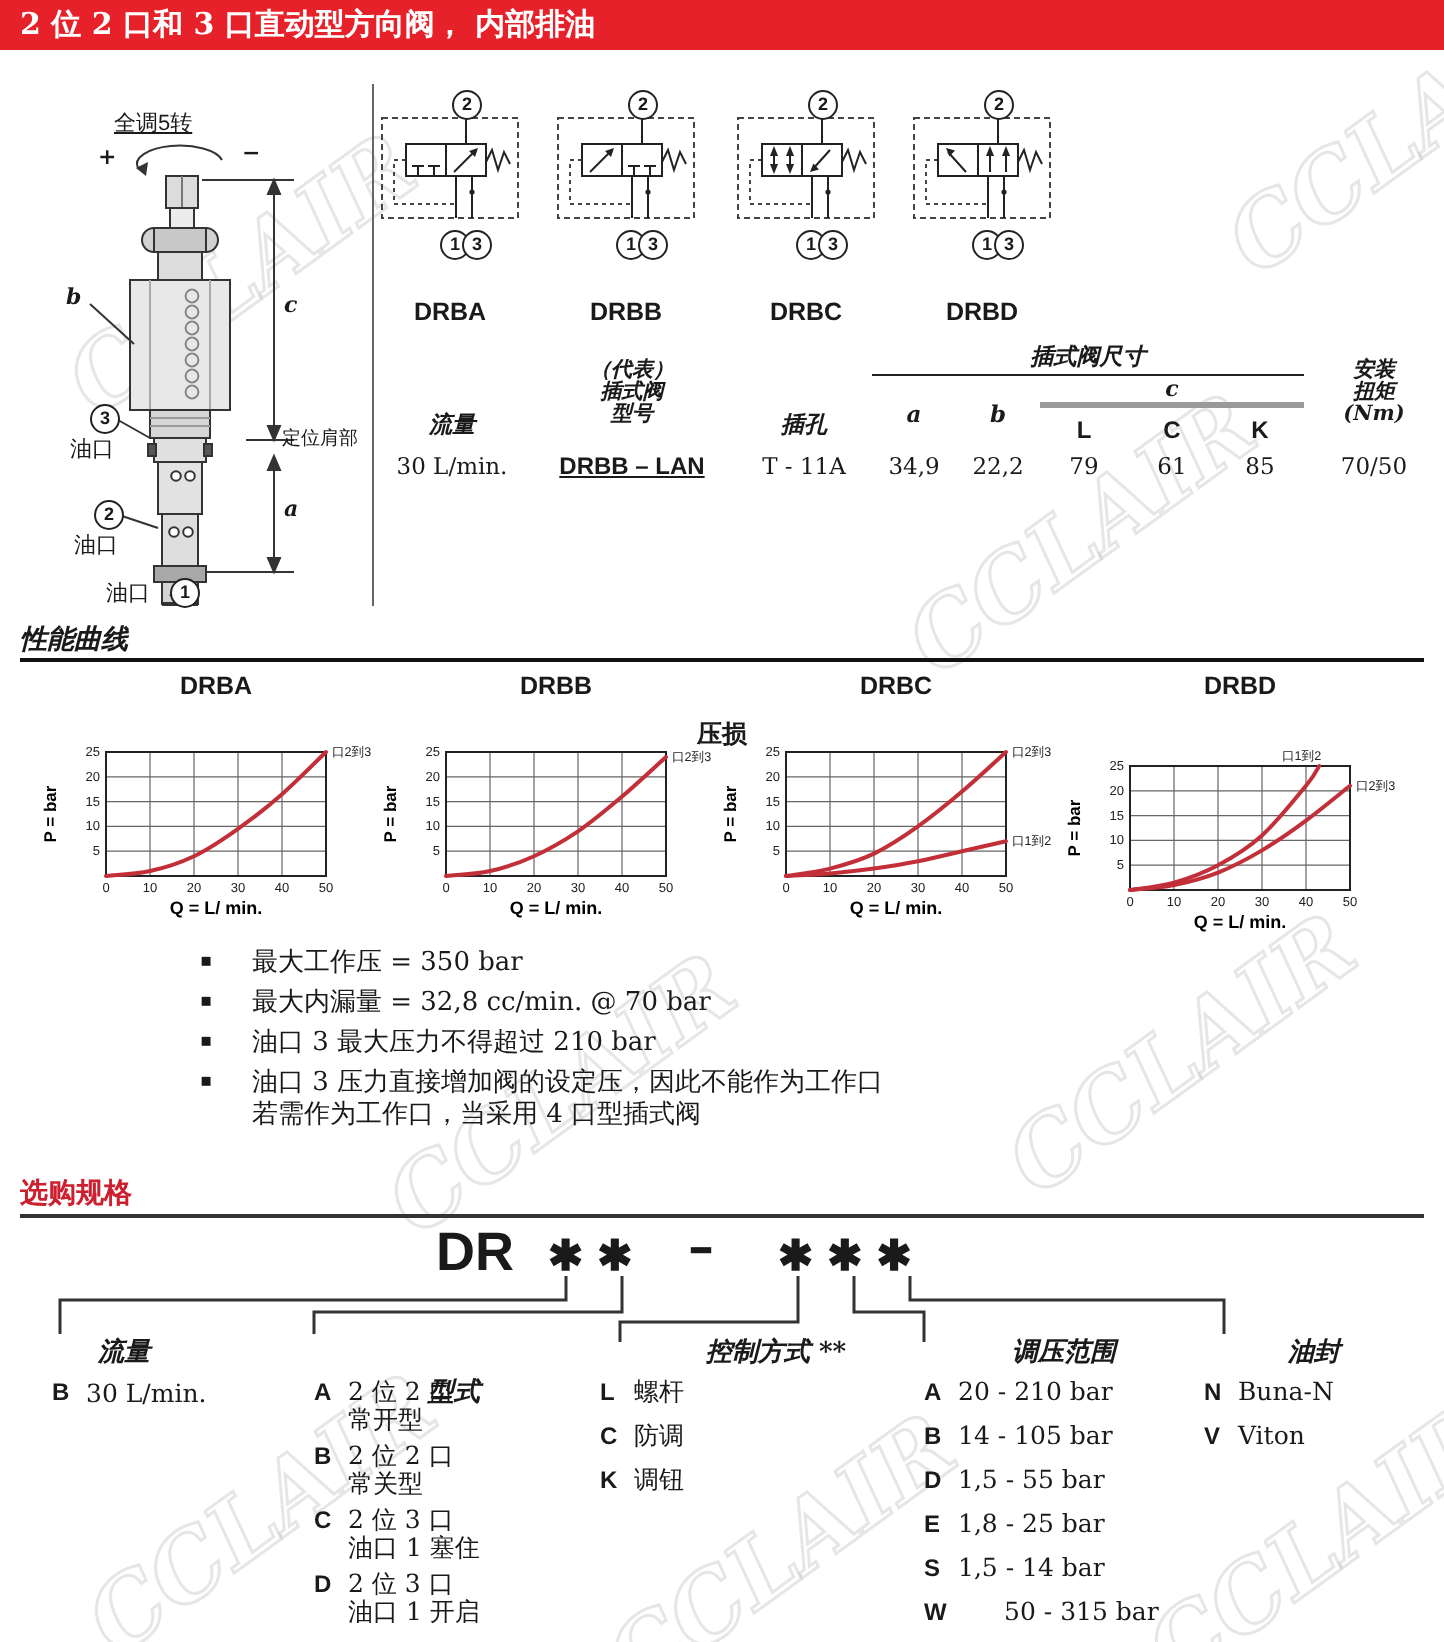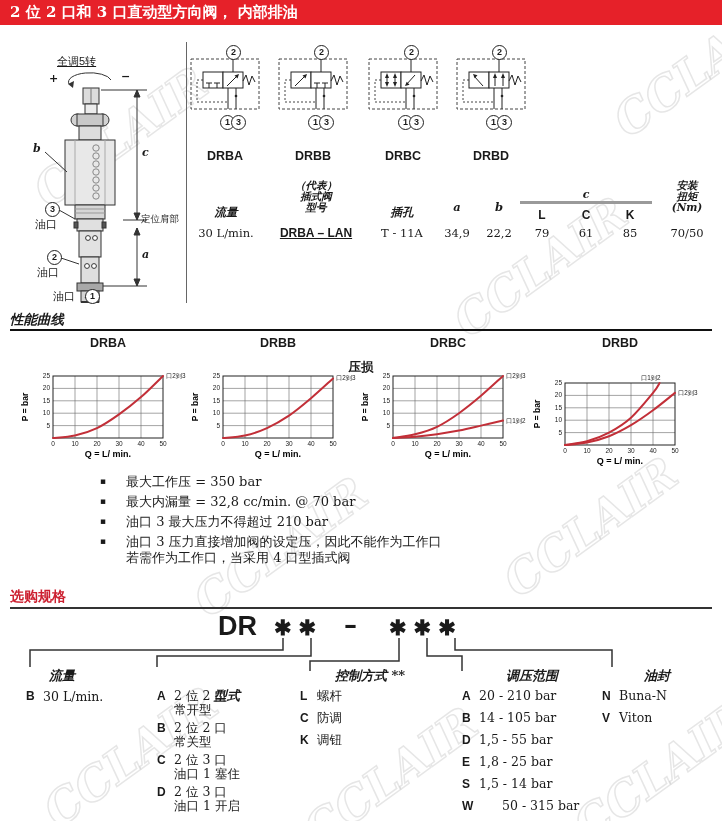--- a/index.html
+++ b/index.html
@@ -261,36 +261,37 @@
     <polygon points="39,15 37,20 41,20" fill="#222"></polygon>
     <polygon points="47,15 45,20 49,20" fill="#222"></polygon>
   </svg>
   <span class="circ" style="left:30px;top:70px">1</span>
   <span class="circ" style="left:41px;top:70px">3</span>
   <div class="schem-title">DRBD</div>
 </div>
 
 <div id="grayband" class="abs"></div>
 <div id="spec" class="abs">
+  <div class="th-group thi">插式阀尺寸</div>
   <div class="th-c thi">c</div>
   <div class="th-flow thi">流量</div>
   <div class="th-model thi pre">（代表）
 插式阀
 型号</div>
   <div class="th-cavity thi">插孔</div>
   <div class="th-a thi">a</div>
   <div class="th-b thi">b</div>
   <div class="th-LCK" style="grid-column:6">L</div>
   <div class="th-LCK" style="grid-column:7">C</div>
   <div class="th-LCK" style="grid-column:8">K</div>
   <div class="thi pre" style="grid-column:9;grid-row:1/4;align-self:center;font-size:10.5px;line-height:11px">安装
 扭矩
 (Nm)</div>
   <div class="tv" style="grid-column:1">30 L/min.</div>
-  <div class="tv sans" style="grid-column:2;font-weight:bold;font-size:12px">DRBA – LAN</div>
+  <div class="tv sans" style="grid-column:2;font-weight:bold;font-size:12px">DRBB – LAN</div>
   <div class="tv" style="grid-column:3">T - 11A</div>
   <div class="tv" style="grid-column:4">34,9</div>
   <div class="tv" style="grid-column:5">22,2</div>
   <div class="tv" style="grid-column:6">79</div>
   <div class="tv" style="grid-column:7">61</div>
   <div class="tv" style="grid-column:8">85</div>
   <div class="tv" style="grid-column:9">70/50</div>
 </div>
 
 <div id="perf-title" class="abs">性能曲线</div>
@@ -478,21 +479,21 @@
         <b>C</b>
         <span class="tx pre" style="line-height: 14px;">2 位 3 口
 油口 1 塞住</span>
       </div>
       <div class="ord-item">
         <b>D</b>
         <span class="tx pre" style="line-height: 14px;">2 位 3 口
 油口 1 开启</span>
       </div>
     </div>
-    <div class="ord-head" style="left: 370px;">控制方式 **</div>
+    <div class="ord-head" style="left: 388px;">控制方式 **</div>
     <div class="ord-items" style="left: 300px; top: 689px; gap: 8px;">
       <div class="ord-item">
         <b>L</b>
         <span class="tx pre" style="line-height: 14px;">螺杆</span>
       </div>
       <div class="ord-item">
         <b>C</b>
         <span class="tx pre" style="line-height: 14px;">防调</span>
       </div>
       <div class="ord-item">

